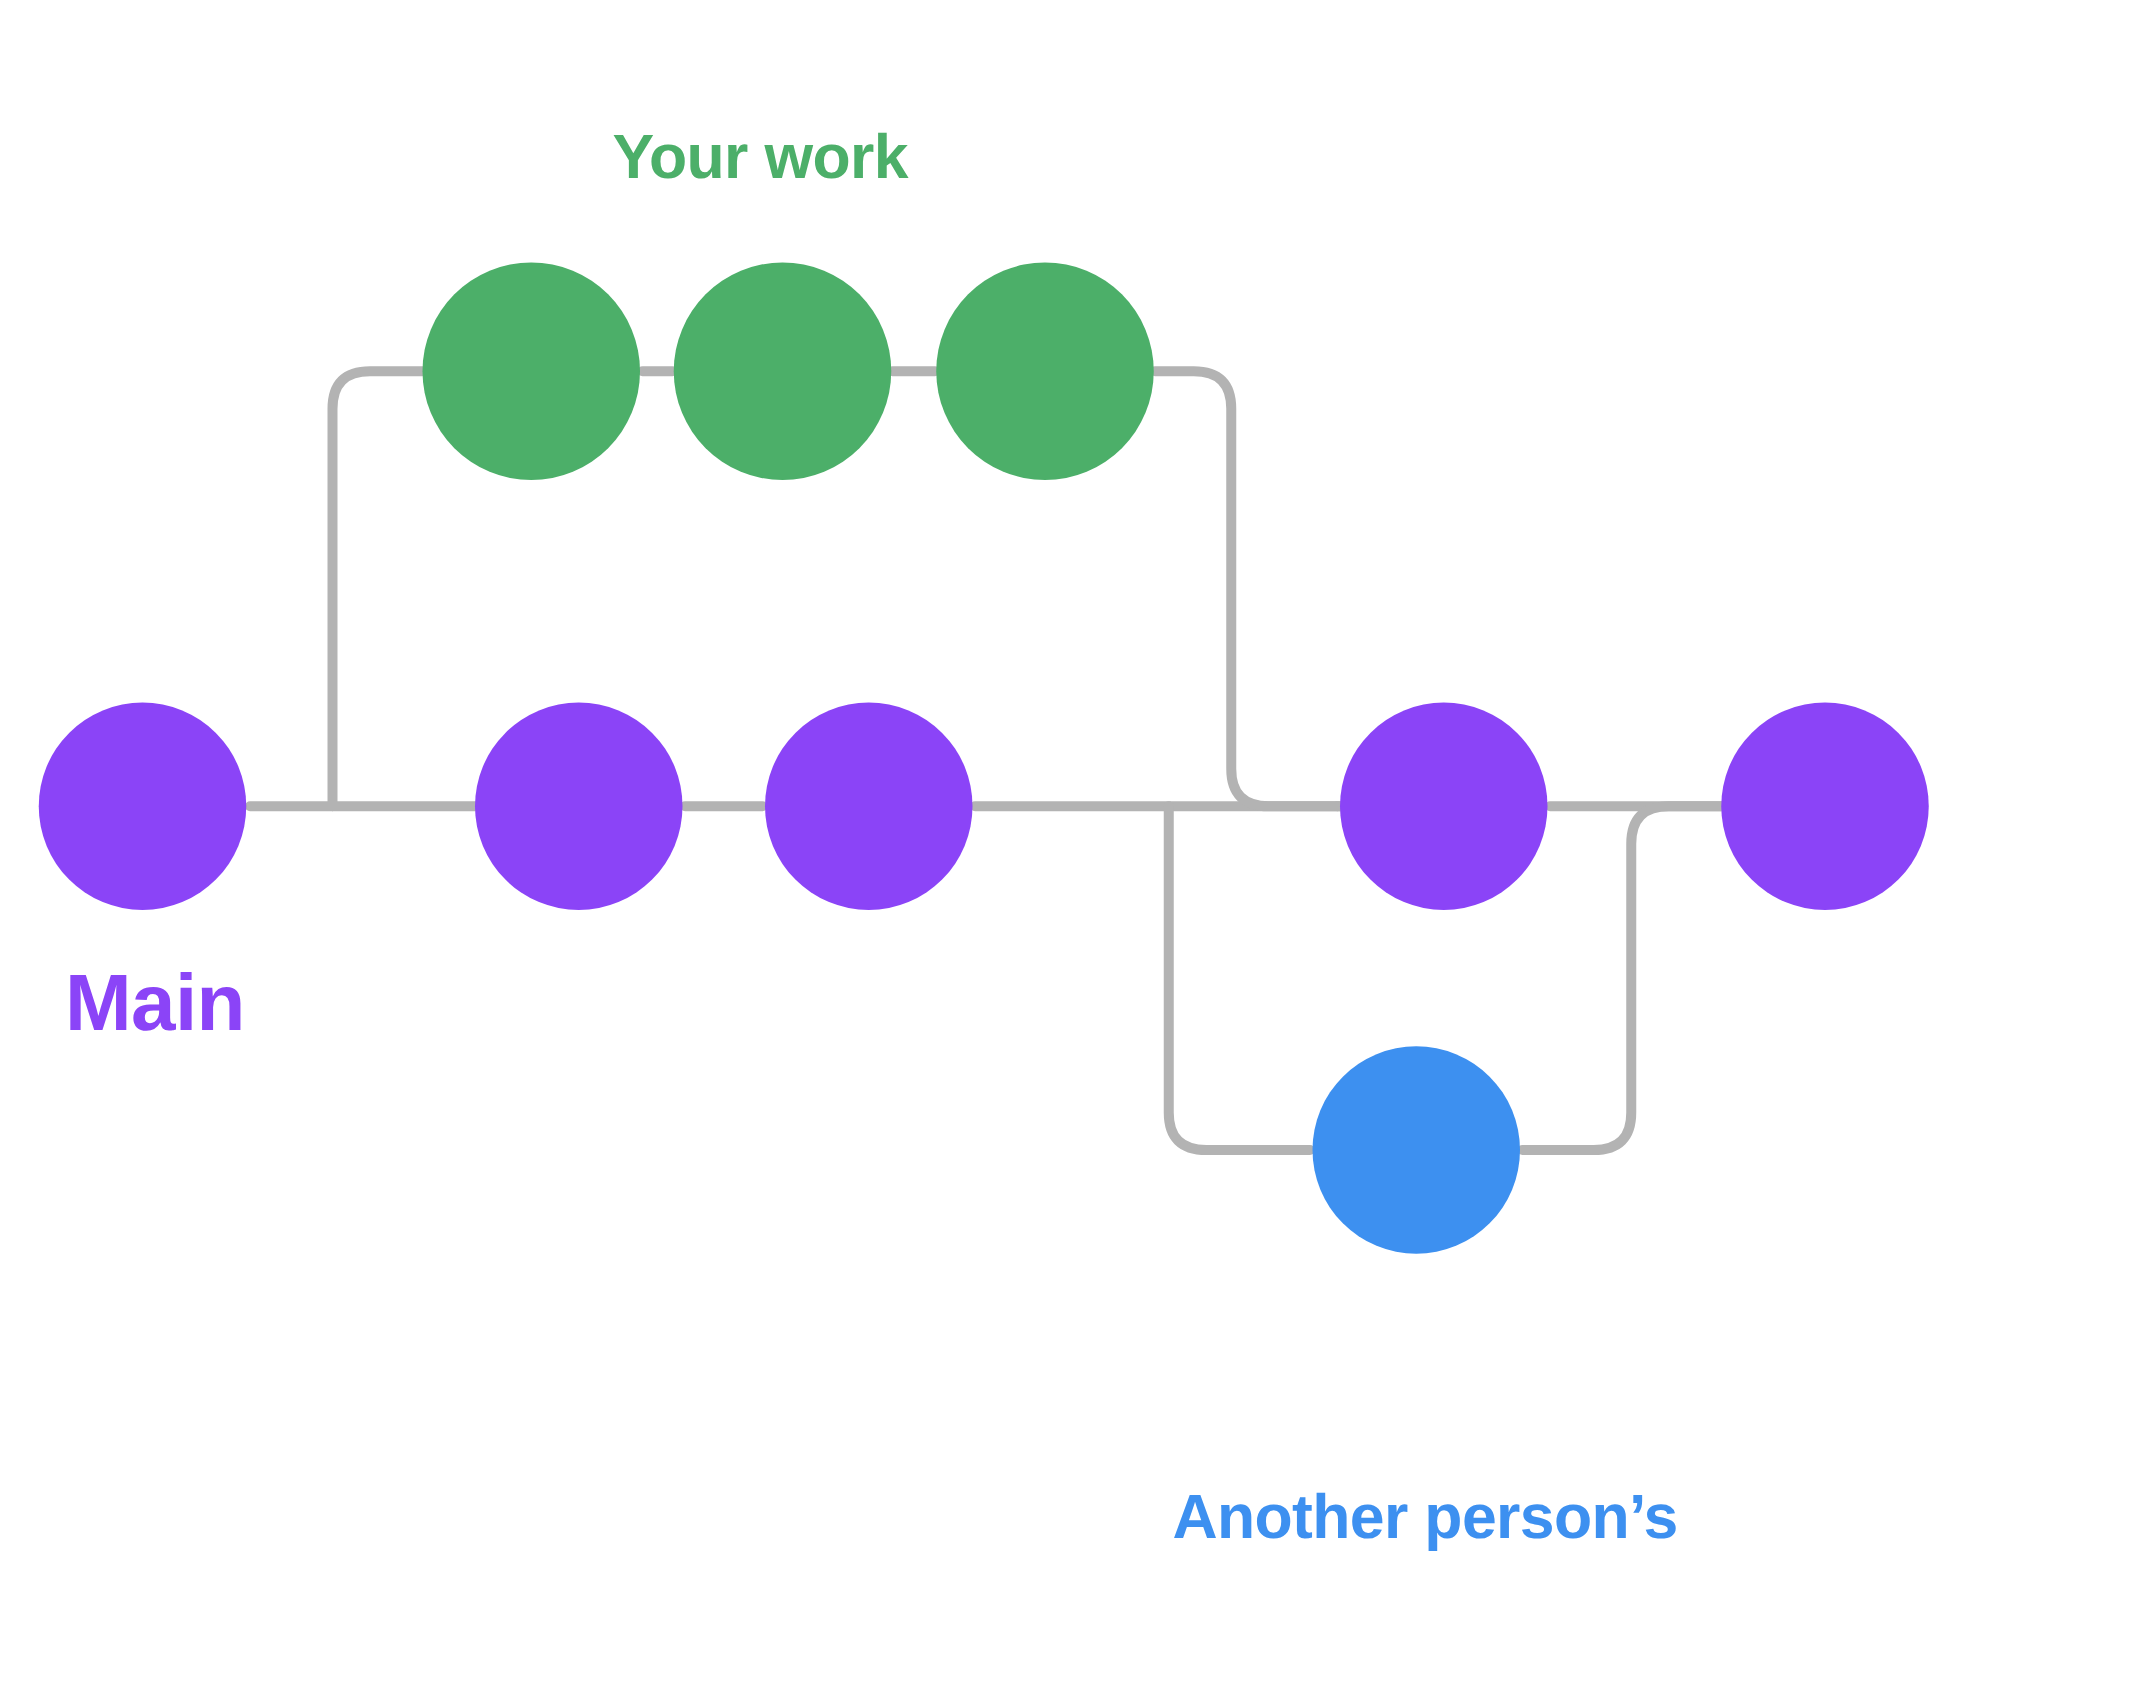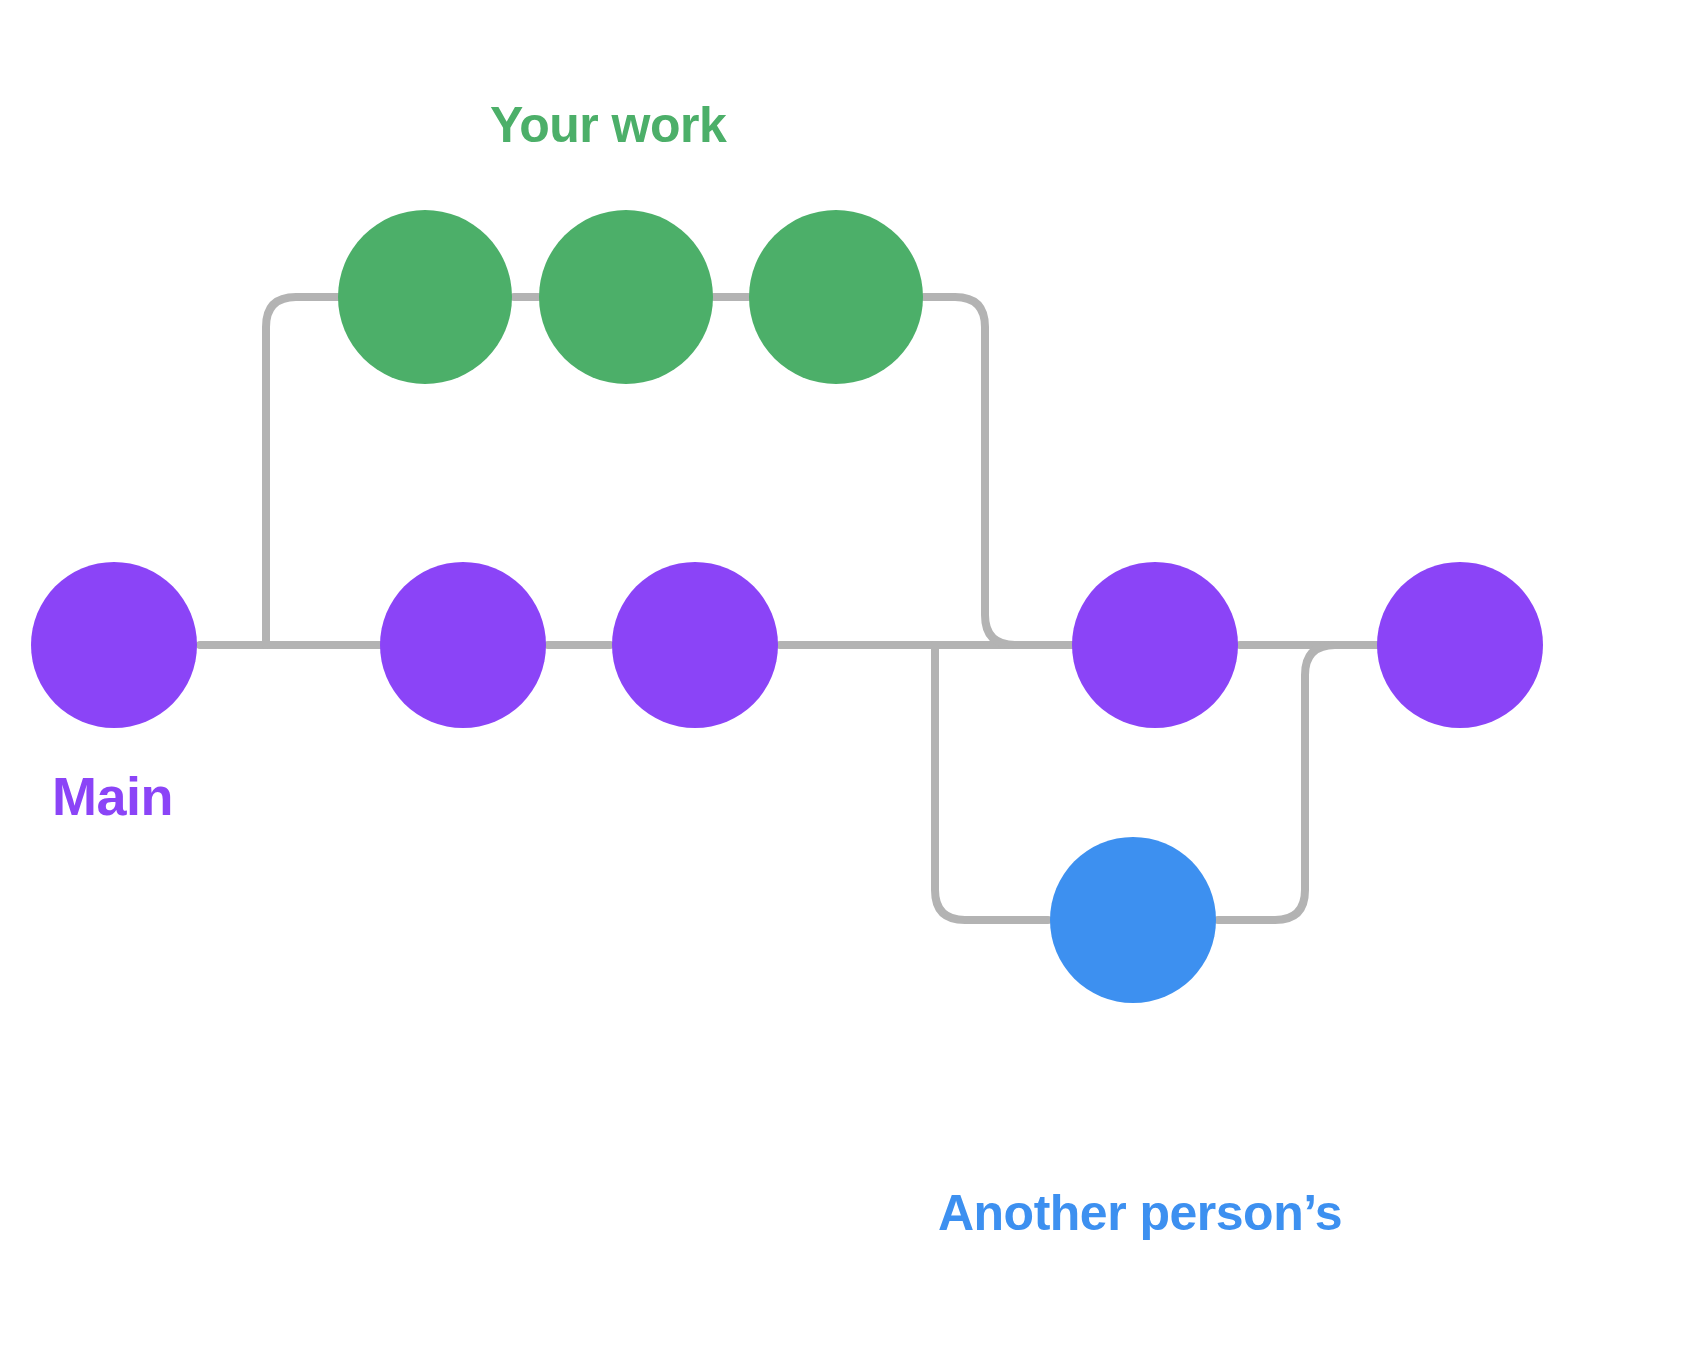--- a/index.html
+++ b/index.html
@@ -35,21 +35,21 @@
     user-select: none;
   }
   .lbl-your-work-pos {
     left: 490px;
     top: 96px;
     font-size: 50px;
   }
   .lbl-main-pos {
     left: 52px;
     top: 765px;
-    font-size: 54px;
+    font-size: 64px;
   }
   .lbl-other-pos {
     left: 902px;
     top: 1048px;
     width: 476px;
     text-align: center;
     font-size: 50px;
     line-height: 1.32;
   }
 </style>

